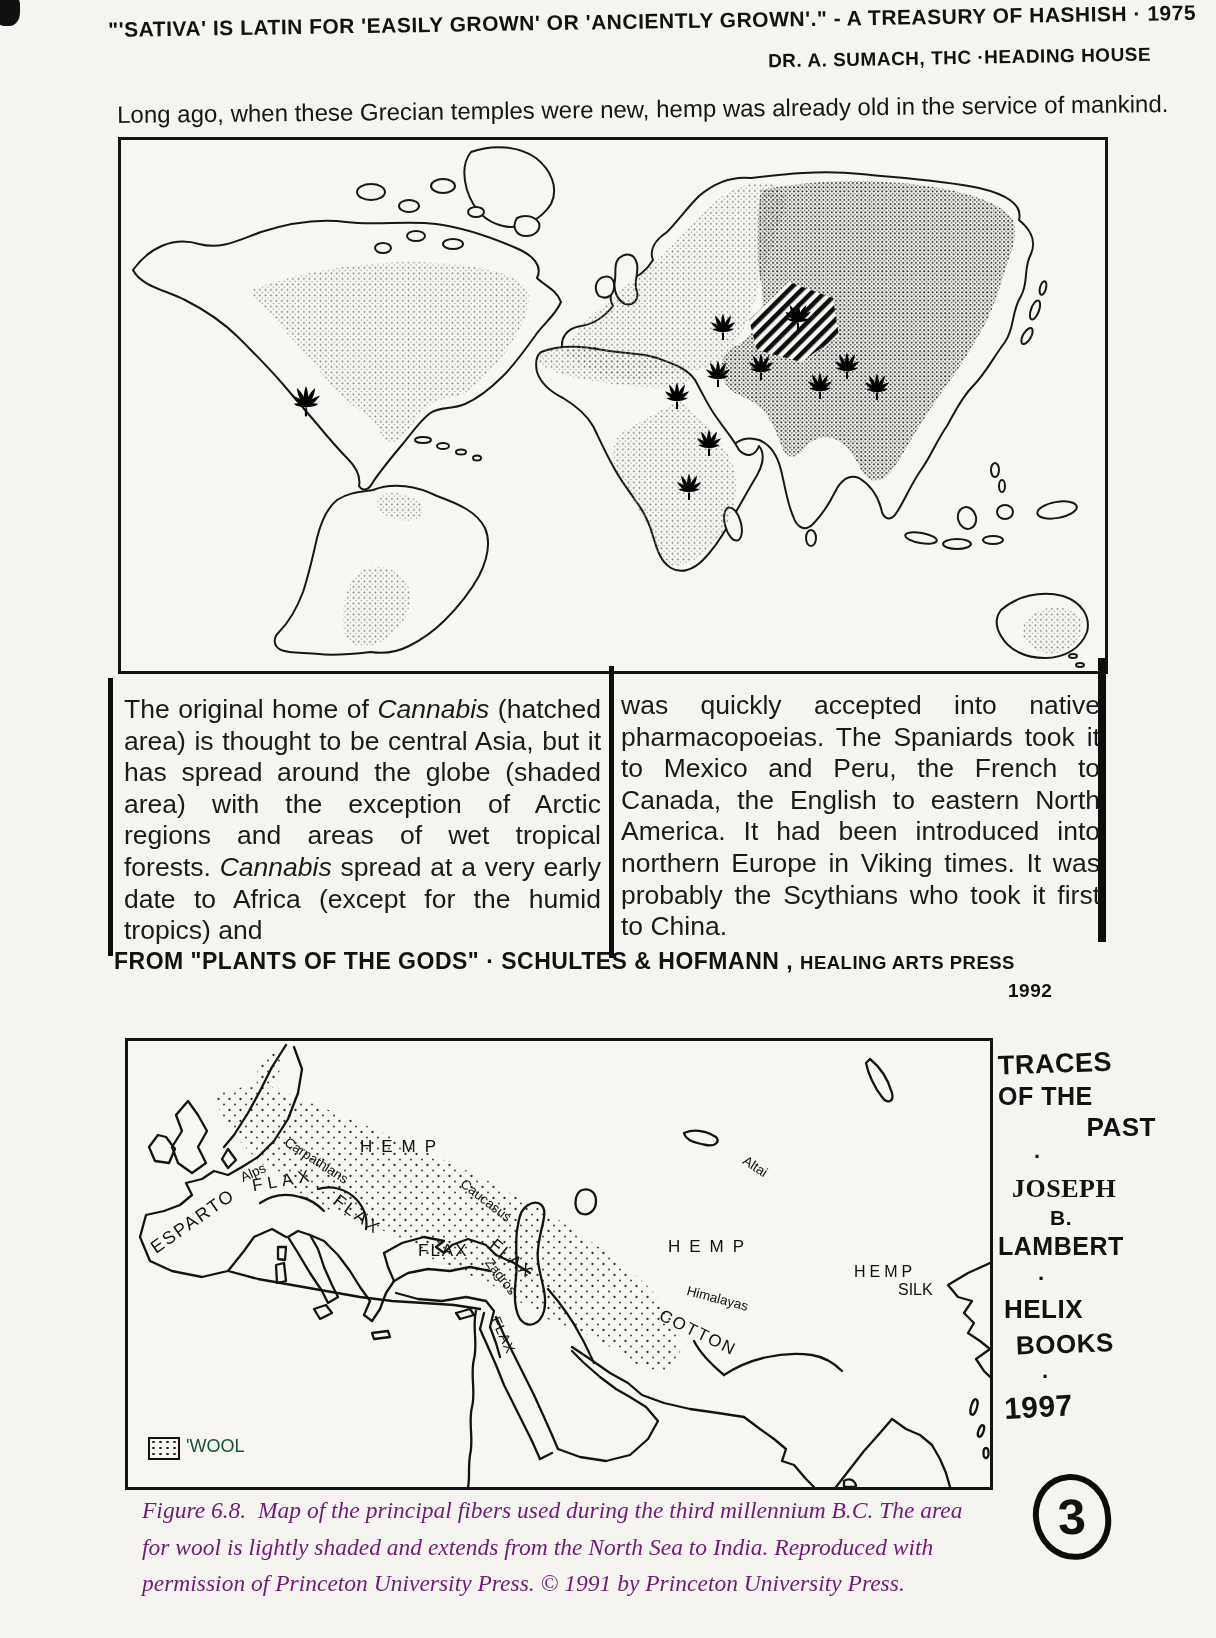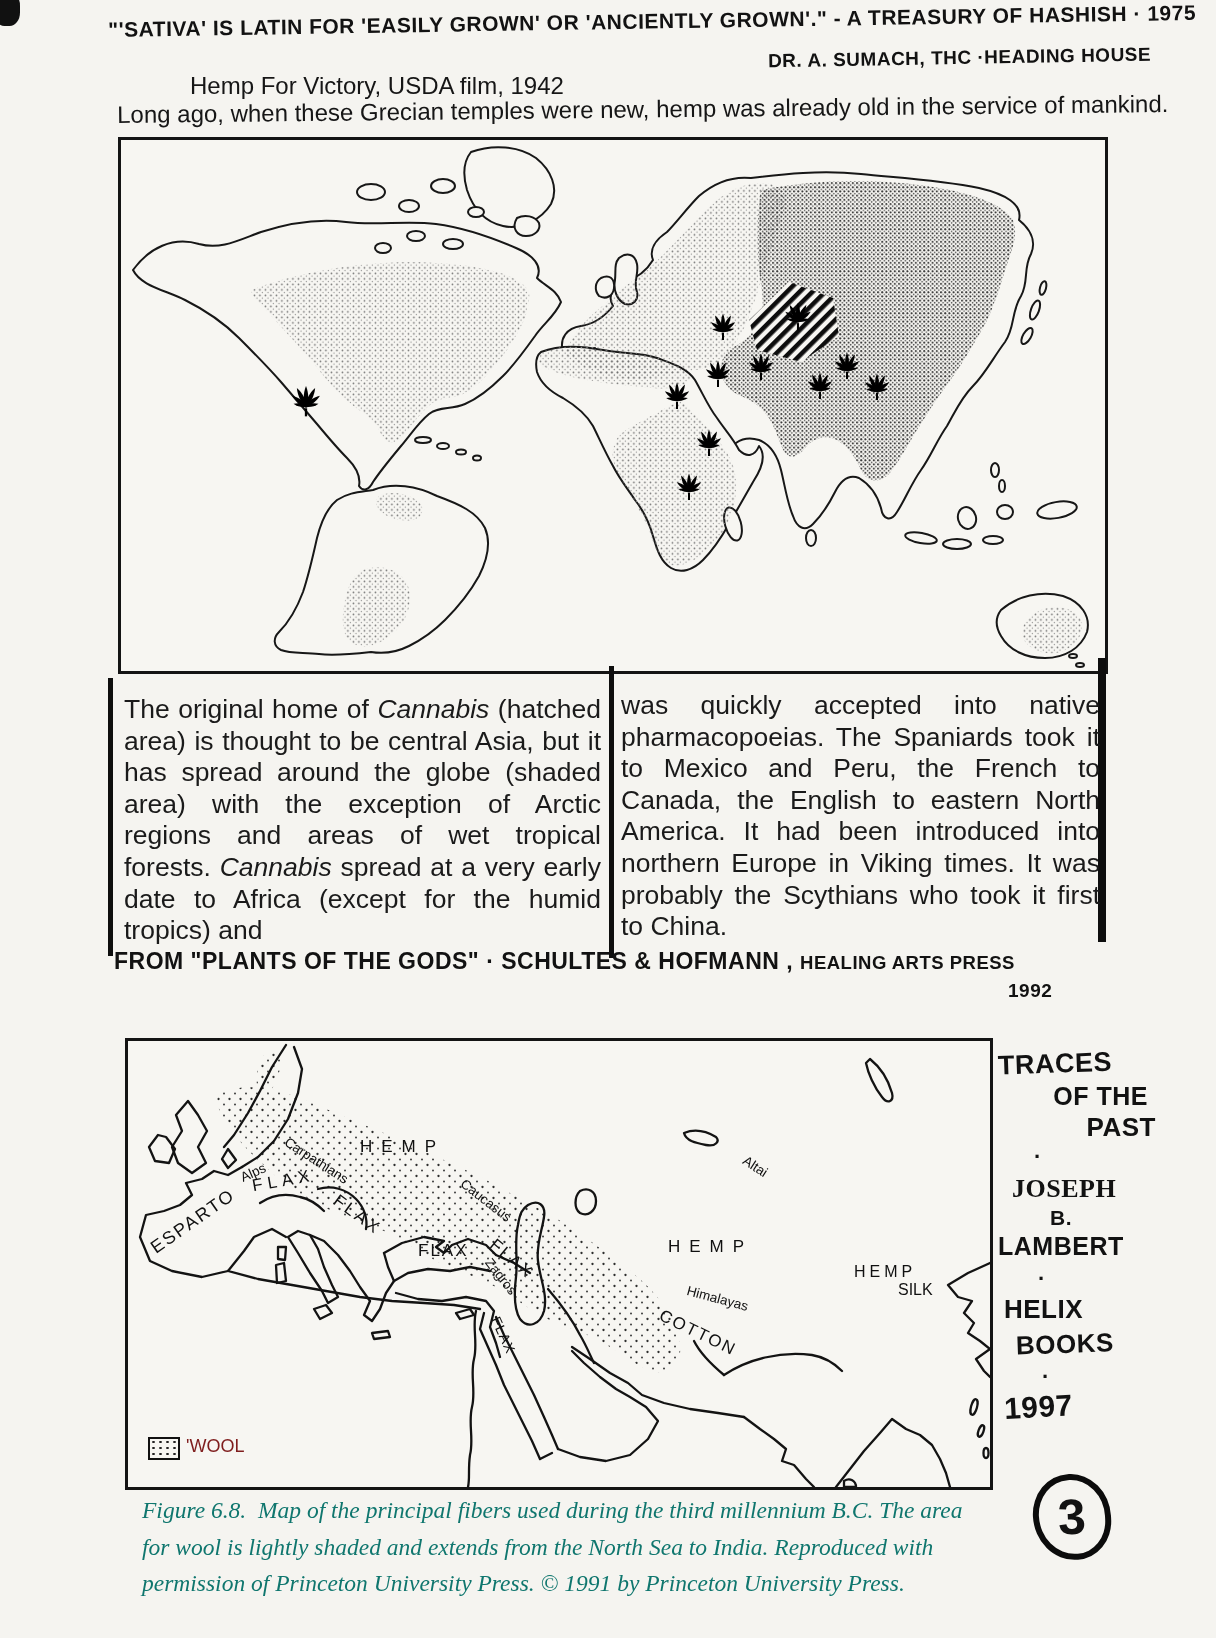--- a/index.html
+++ b/index.html
@@ -32,38 +32,37 @@
   .attr-year{left:1008px;top:980px;font-size:19px;}
   
   .margin-note{left:998px;top:1040px;width:150px;height:420px;}
   .mn{position:absolute;width:100%;text-align:left;}
   
   .mlabel{position:absolute;white-space:nowrap;color:#101010;font-family:"Liberation Sans",sans-serif;}
   .mountain{font-size:13.5px;font-weight:400;}
   .fiber{font-size:17px;font-weight:400;}
   .legend-box{position:absolute;left:20px;top:396px;width:28px;height:19px;border:2.5px solid #111;
       background-image:radial-gradient(#222 1.1px, transparent 1.3px);background-size:7px 6px;}
-  .legend-label{position:absolute;left:58px;top:395px;font-size:18px;color:#7f1d1d;}
+  .legend-label{position:absolute;left:58px;top:395px;font-size:18px;color:#14532d;}
   
   .caption{left:142px;top:1492px;width:845px;font-family:"Liberation Serif",serif;font-style:italic;
-           font-size:23.5px;line-height:36.5px;color:#0f766e;}
+           font-size:23.5px;line-height:36.5px;color:#701a75;}
   
   .pagenum{left:1033px;top:1474px;width:66px;height:74px;border:6px solid #0c0c0c;
            border-radius:48% 52% 46% 54%;display:flex;align-items:center;justify-content:center;
            font-size:50px;font-weight:700;transform:rotate(-3deg);background:transparent;}
 </style>
 </head>
 <body>
 
 <div class="page">
   <div class="corner-smudge"></div>
 
   <div class="abs hand quote-line">"'SATIVA' IS LATIN FOR 'EASILY GROWN' OR 'ANCIENTLY GROWN'." - A TREASURY OF HASHISH · 1975</div>
   <div class="abs hand quote-attr">DR. A. SUMACH, THC ·HEADING HOUSE</div>
-  <div class="abs film-credit">Hemp For Victory, USDA film, 1942</div>
   <div class="abs film-quote">Long ago, when these Grecian temples were new, hemp was already old in the service of mankind.</div>
 
   <div class="abs map1">
     <svg width="984" height="531" viewBox="0 0 984 531">
       <defs>
         <pattern id="stipMed" patternUnits="userSpaceOnUse" width="5.5" height="5.5">
           <circle cx="1.4" cy="1.4" r=".85" fill="#6e6e6e"></circle>
           <circle cx="4" cy="4.2" r=".65" fill="#8b8b8b"></circle>
         </pattern>
         <pattern id="stipDark" patternUnits="userSpaceOnUse" width="4.2" height="4.2">
@@ -252,21 +251,21 @@
     <span class="mlabel mountain" style="left:558px;top:250px;transform:rotate(15deg);">Himalayas</span>
     <span class="mlabel fiber" style="left:528px;top:282px;transform:rotate(26deg);letter-spacing:2px;">COTTON</span>
     <span class="mlabel fiber" style="left:726px;top:222px;letter-spacing:4px;font-size:16px;">HEMP</span>
     <span class="mlabel fiber" style="left:770px;top:240px;font-size:16px;">SILK</span>
     <div class="legend-box"></div>
     <span class="legend-label">'WOOL</span>
   </div>
 
   <div class="abs margin-note hand">
     <div class="mn" style="top:8px;font-size:27px;transform:rotate(-2deg);">TRACES</div>
-    <div class="mn" style="top:42px;font-size:25px;text-align:right;">OF THE</div>
+    <div class="mn" style="top:42px;font-size:25px;">OF THE</div>
     <div class="mn" style="top:72px;font-size:26px;left:8px;text-align:right;">PAST</div>
     <div class="mn" style="top:104px;font-size:22px;left:36px;">·</div>
     <div class="mn" style="top:134px;font-size:26px;left:14px;font-family:Liberation Serif, serif;">JOSEPH</div>
     <div class="mn" style="top:166px;font-size:21px;left:52px;">B.</div>
     <div class="mn" style="top:192px;font-size:25px;">LAMBERT</div>
     <div class="mn" style="top:226px;font-size:22px;left:40px;">·</div>
     <div class="mn" style="top:254px;font-size:26px;left:6px;">HELIX</div>
     <div class="mn" style="top:288px;font-size:26px;left:18px;transform:rotate(-2deg);">BOOKS</div>
     <div class="mn" style="top:324px;font-size:22px;left:44px;">·</div>
     <div class="mn" style="top:348px;font-size:30px;left:6px;transform:rotate(-3deg);">1997</div>

